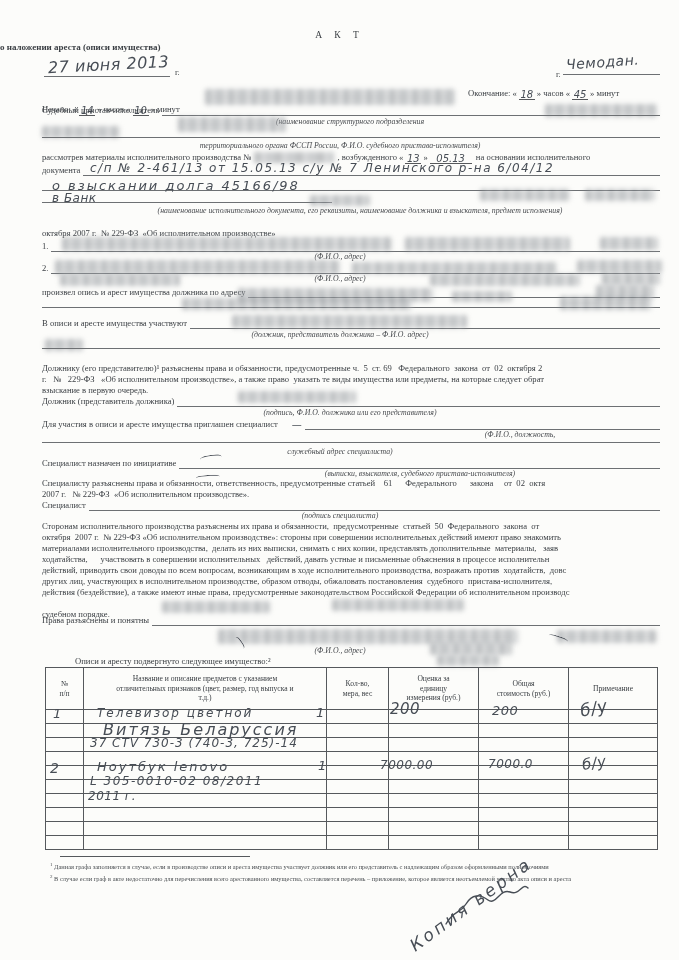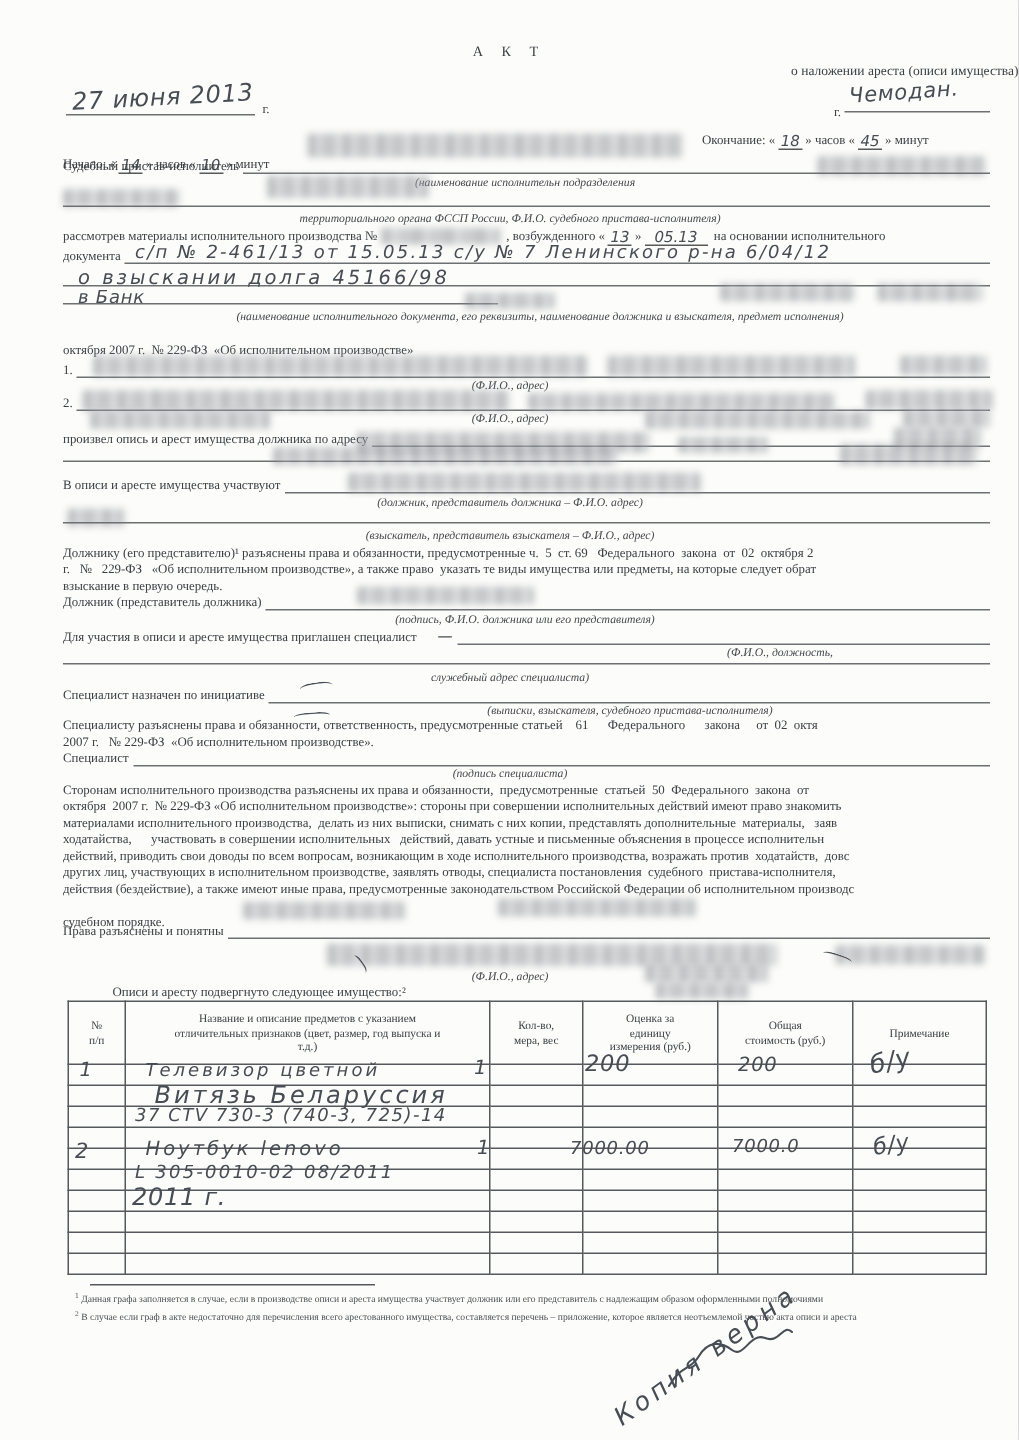--- a/index.html
+++ b/index.html
@@ -21,21 +21,21 @@
   .iblur{display:inline-block;width:80px;height:11px;filter:blur(2.4px);opacity:.5;margin:0 3px;align-self:center;
          background:repeating-linear-gradient(90deg,#85898e 0 7px,#b5b8bc 7px 12px,#9a9ea3 12px 21px)}
   .tbl{position:absolute;border-collapse:collapse;table-layout:fixed;background:transparent}
   .tbl th,.tbl td{border:1px solid #55585c;padding:0 2px;font-weight:normal}
   .tbl th{font-size:7.6px;line-height:9.5px;text-align:center;white-space:pre-line;vertical-align:middle;color:#3c4045}
   .tbl td{height:13px;font-size:8px}
   .foot{position:absolute;font-size:6.4px;line-height:8px;color:#4a4e52;white-space:nowrap}
   .foot sup{font-size:5px}
   .mark{position:absolute;border-top:1.4px solid #4b5058;border-radius:40%}
   .title{position:absolute;width:100%;text-align:center;font-size:9.5px;letter-spacing:5px;color:#3c4045}
-  .subtitle{position:absolute;width:100%;text-align:right;font-size:9px;font-weight:normal;color:#3c4045}
+  .subtitle{position:absolute;width:100%;text-align:left;font-size:9px;font-weight:bold;color:#3c4045}
 </style>
 </head>
 <body>
 
 <div class="page">
 
   <div class="title" style="top:30px">А К Т</div>
   <div class="subtitle" style="top:42px">о наложении ареста (описи имущества)</div>
 
   <div class="hw" style="left:48px;top:57px;font-size:16px;transform:rotate(-3deg)">27 июня 2013</div>
@@ -59,21 +59,21 @@
       <span class="qv">45</span>
       <span class="t">» минут</span>
   </div>
   <div class="blur" style="left:205px;top:89px;width:250px;height:16px"></div>
   <div class="blur" style="left:545px;top:104px;width:112px;height:13px"></div>
 
   <div class="fline" style="left:42px;top:105px;width:618px">
     <span class="t">Судебный пристав-исполнитель</span>
       <span class="fill"></span>
   </div>
-  <div class="cap" style="left:150px;top:117px;width:400px">(наименование исполнительн подразделения</div>
+  <div class="cap" style="left:150px;top:117px;width:400px">(наименование структурного подразделения</div>
   <div class="blur" style="left:42px;top:126px;width:78px;height:12px"></div>
   <div class="blur" style="left:178px;top:117px;width:108px;height:15px"></div>
   <div class="rule" style="left:42px;top:137px;width:618px"></div>
   <div class="cap" style="left:100px;top:141px;width:480px">территориального органа ФССП России, Ф.И.О.  судебного пристава-исполнителя)</div>
 
   <div class="fline" style="left:42px;top:152px;width:618px">
     <span class="t">рассмотрев материалы исполнительного производства №</span>
       <span class="iblur"></span>
       <span class="t">, возбужденного «</span>
       <span class="qv">13</span>
@@ -131,21 +131,20 @@
   <div class="blur" style="left:560px;top:296px;width:92px;height:14px"></div>
 
   <div class="fline" style="left:42px;top:318px;width:618px">
     <span class="t">В описи и аресте имущества участвуют</span>
       <span class="fill"></span>
   </div>
   <div class="blur" style="left:232px;top:315px;width:235px;height:13px"></div>
   <div class="cap" style="left:180px;top:330px;width:320px">(должник, представитель должника – Ф.И.О.  адрес)</div>
   <div class="blur" style="left:45px;top:339px;width:38px;height:12px"></div>
   <div class="rule" style="left:42px;top:348px;width:618px"></div>
-  <div class="cap" style="left:170px;top:352px;width:340px">(взыскатель, представитель взыскателя – Ф.И.О., адрес)</div>
 
   <div class="abs t" style="left:42px;top:363px;width:618px">Должнику (его представителю)¹ разъяснены права и обязанности, предусмотренные ч.  5  ст. 69   Федерального  закона  от  02  октября 2</div>
   <div class="abs t" style="left:42px;top:374px;width:618px">г.   №   229-ФЗ   «Об исполнительном производстве», а также право  указать те виды имущества или предметы, на которые следует обрат</div>
   <div class="abs t" style="left:42px;top:385px;width:618px">взыскание в первую очередь.</div>
 
   <div class="fline" style="left:42px;top:396px;width:618px">
     <span class="t">Должник (представитель должника)</span>
       <span class="fill"></span>
   </div>
   <div class="blur" style="left:238px;top:391px;width:118px;height:12px"></div>
@@ -175,21 +174,21 @@
     <span class="t">Специалист</span>
       <span class="fill"></span>
   </div>
   <div class="cap" style="left:200px;top:511px;width:280px">(подпись специалиста)</div>
 
   <div class="abs t" style="left:42px;top:521px;width:620px">Сторонам исполнительного производства разъяснены их права и обязанности,  предусмотренные  статьей  50  Федерального  закона  от</div>
   <div class="abs t" style="left:42px;top:532px;width:620px">октября  2007 г.  № 229-ФЗ «Об исполнительном производстве»: стороны при совершении исполнительных действий имеют право знакомить</div>
   <div class="abs t" style="left:42px;top:554px;width:620px">ходатайства,      участвовать в совершении исполнительных   действий, давать устные и письменные объяснения в процессе исполнительн</div>
   <div class="abs t" style="left:42px;top:543px;width:620px">материалами исполнительного производства,  делать из них выписки, снимать с них копии, представлять дополнительные  материалы,   заяв</div>
   <div class="abs t" style="left:42px;top:565px;width:620px">действий, приводить свои доводы по всем вопросам, возникающим в ходе исполнительного производства, возражать против  ходатайств,  довс</div>
-  <div class="abs t" style="left:42px;top:576px;width:620px">других лиц, участвующих в исполнительном производстве, заявлять отводы, специалиста постановления  судебного  пристава-исполнителя,</div>
+  <div class="abs t" style="left:42px;top:576px;width:620px">других лиц, участвующих в исполнительном производстве, образом отводы, обжаловать постановления  судебного  пристава-исполнителя,</div>
   <div class="abs t" style="left:42px;top:587px;width:620px">действия (бездействие), а также имеют иные права, предусмотренные законодательством Российской Федерации об исполнительном производс</div>
   <div class="abs t" style="left:42px;top:609px;width:620px">судебном порядке.</div>
   <div class="blur" style="left:162px;top:601px;width:108px;height:12px"></div>
   <div class="blur" style="left:332px;top:599px;width:132px;height:12px"></div>
 
   <div class="fline" style="left:42px;top:615px;width:618px">
     <span class="t">Права разъяснены и понятны</span>
       <span class="fill"></span>
   </div>
 
@@ -316,21 +315,21 @@
   <div class="hw" style="left:103px;top:722px;font-size:16px;letter-spacing:2px">Витязь Беларуссия</div>
   <div class="hw" style="left:90px;top:737px;font-size:12px;letter-spacing:1px">37 CTV 730-3 (740-3, 725)-14</div>
   <div class="hw" style="left:316px;top:706px;font-size:13px">1</div>
   <div class="hw" style="left:390px;top:702px;font-size:15px">200</div>
   <div class="hw" style="left:492px;top:704px;font-size:13px">200</div>
   <div class="hw" style="left:580px;top:700px;font-size:17px;transform:rotate(-12deg)">б/у</div>
 
   <div class="hw" style="left:50px;top:761px;font-size:14px">2</div>
   <div class="hw" style="left:97px;top:760px;font-size:13px;letter-spacing:2px">Ноутбук lenovo</div>
   <div class="hw" style="left:90px;top:775px;font-size:12px;letter-spacing:1.5px">L 305-0010-02 08/2011</div>
-  <div class="hw" style="left:88px;top:790px;font-size:16px">2011 г.</div>
+  <div class="hw" style="left:88px;top:790px;font-size:12px">2011 г.</div>
   <div class="hw" style="left:318px;top:759px;font-size:13px">1</div>
   <div class="hw" style="left:380px;top:759px;font-size:12px">7000.00</div>
   <div class="hw" style="left:488px;top:758px;font-size:12px">7000.0</div>
   <div class="hw" style="left:582px;top:756px;font-size:15px;transform:rotate(-10deg)">б/у</div>
 
   <div class="rule" style="left:60px;top:856px;width:190px;border-color:#55585c"></div>
   <div class="foot" style="left:50px;top:861px;width:615px"><sup>1</sup><span> Данная графа заполняется в случае, если в производстве описи и ареста имущества участвует должник или его представитель с надлежащим образом оформленными полномочиями</span></div>
   <div class="foot" style="left:50px;top:873px;width:620px"><sup>2</sup><span> В случае если граф в акте недостаточно для перечисления всего арестованного имущества, составляется перечень – приложение, которое является неотъемлемой частью акта описи и ареста</span></div>
 
   <div class="hw" style="left:398px;top:896px;font-size:17px;letter-spacing:3px;transform:rotate(-36deg)">Копия верна</div>

